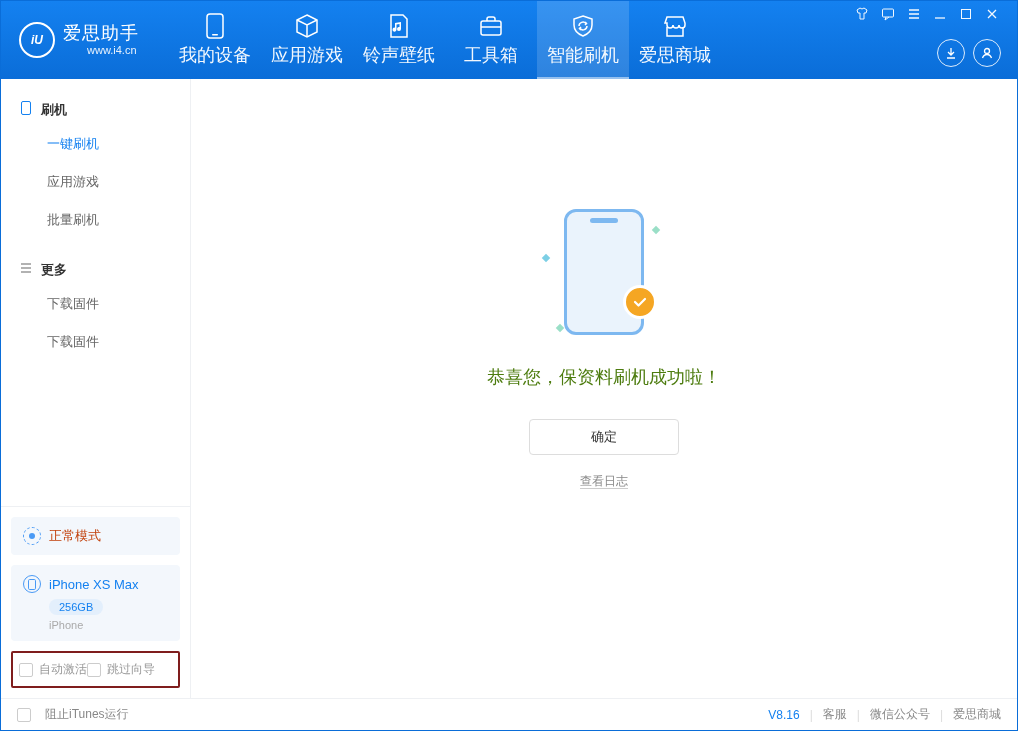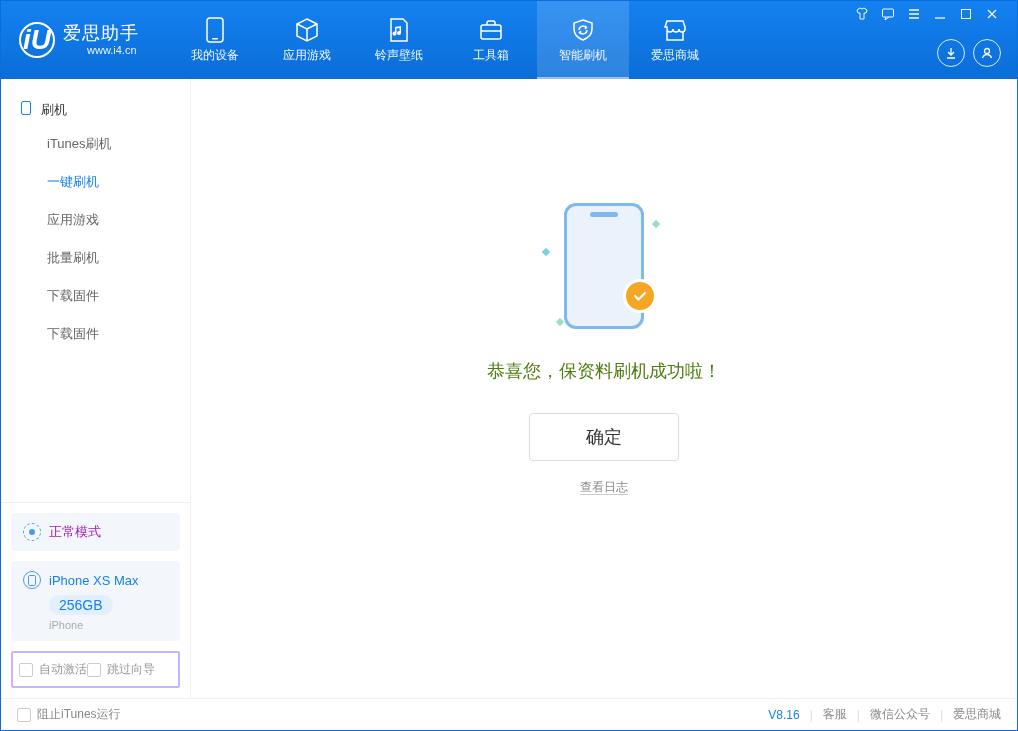--- a/index.html
+++ b/index.html
@@ -2,75 +2,75 @@
 <html><head>
 <meta charset="utf-8">
 <style>
 * { margin: 0; padding: 0; box-sizing: border-box; font-family: "Microsoft YaHei", "PingFang SC", sans-serif; }
 body { background: #fff; }
 .window { width: 1018px; height: 731px; border: 1px solid #0a6dd8; display: flex; flex-direction: column; }
 
 
 .header { height: 78px; background: linear-gradient(#1481f0, #0a6dd8); display: flex; align-items: center; color: #fff; position: relative; }
 .brand { display: flex; align-items: center; padding: 0 18px; }
-.brand-logo { width: 36px; height: 36px; border-radius: 50%; border: 2px solid #fff; display: flex; align-items: center; justify-content: center; font-weight: bold; font-size: 28px; margin-right: 8px; font-style: italic; }
+.brand-logo { width: 36px; height: 36px; border-radius: 50%; border: 2px solid #fff; display: flex; align-items: center; justify-content: center; font-weight: bold; font-size: 12px; margin-right: 8px; font-style: italic; }
 .brand-text { display: flex; flex-direction: column; line-height: 1.15; }
 .brand-title { font-size: 18px; font-weight: 500; letter-spacing: 1px; }
 .brand-sub { font-size: 11px; opacity: .9; margin-left: 24px; }
 
 .topnav { display: flex; height: 100%; margin-left: 12px; }
 .topnav-item { width: 92px; display: flex; flex-direction: column; align-items: center; justify-content: center; cursor: pointer; position: relative; }
 .topnav-item.active { background: rgba(255,255,255,.15); box-shadow: inset 0 -2px 0 rgba(255,255,255,.5); }
 .topnav-item .ti-icon { width: 26px; height: 26px; margin-bottom: 4px; display:flex; align-items:center; justify-content:center; }
-.topnav-item .ti-label { font-size: 12px; opacity: .95; }
+.topnav-item .ti-label { font-size: 18px; opacity: .95; }
 
 .header-right { position: absolute; right: 12px; top: 0; height: 100%; display: flex; flex-direction: column; align-items: flex-end; }
 .win-controls { display: flex; gap: 10px; padding: 6px 4px; font-size: 14px; opacity: .95; }
 .win-controls span { cursor: pointer; width: 16px; text-align: center; }
 .header-circles { margin-top: auto; display:flex; gap:8px; padding-bottom: 12px; padding-right: 4px; }
 .header-circles .circle-btn { width: 28px; height: 28px; border: 1.5px solid rgba(255,255,255,.85); border-radius: 50%; display:flex; align-items:center; justify-content:center; cursor:pointer; }
 
 
 .body { flex: 1; display: flex; min-height: 0; }
 .sidebar { width: 190px; border-right: 1px solid #eef0f3; display: flex; flex-direction: column; }
 .side-scroll { flex: 1; padding-top: 14px; }
-.side-group-title { display:flex; gap: 8px; font-size: 13px; color:#333; padding: 8px 18px 6px; font-weight:400; }
+.side-group-title { display:flex; gap: 8px; font-size: 13px; color:#333; padding: 8px 18px 6px; font-weight:700; }
 .side-group-title .sg-icon { width:14px; height:14px; display:flex; align-items:center; justify-content:center; color:#0a6dd8; }
 .side-item { font-size: 13px; color:#666; padding: 10px 18px 10px 46px; cursor:pointer; }
 .side-item.active { color: #1481f0; }
 
 .side-bottom { border-top: 1px solid #eef0f3; }
-.mode-box { background:#f3f7fc; margin: 10px; border-radius:4px; padding:10px 12px; display:flex; align-items:center; gap:8px; font-size:13px; color:#a21caf; }
+.mode-box { background:#f3f7fc; margin: 10px; border-radius:4px; padding:10px 12px; display:flex; align-items:center; gap:8px; font-size:13px; color:#c2410c; }
 .mode-dot { width:18px; height:18px; border-radius:50%; border:1.5px dashed #4a9af5; display:flex; align-items:center; justify-content:center; }
 .mode-dot::after { content:""; width:6px; height:6px; background:#4a9af5; border-radius:50%; }
 .device-box { background:#f3f7fc; margin:0 10px 10px; border-radius:4px; padding:10px 12px; font-size:13px; }
 .device-box .dev-top { display:flex; align-items:center; gap:8px; color:#1481f0; font-weight:500; }
 .device-box .dev-ico { width:18px; height:18px; border:1.5px solid #4a9af5; border-radius:50%; display:flex; align-items:center; justify-content:center; }
-.device-box .badge { display:inline-block; margin-top:6px; margin-left:26px; background:#e3effc; color:#1481f0; font-size:14px; border-radius:10px; padding:2px 10px; }
+.device-box .badge { display:inline-block; margin-top:6px; margin-left:26px; background:#e3effc; color:#1481f0; font-size:11px; border-radius:10px; padding:2px 10px; }
 .device-box .dev-type { margin-left:26px; margin-top:4px; color:#aaa; font-size:11px; }
 
-.highlight-box { margin: 8px 10px 10px; border: 2px solid #c4b5fd; border-radius: 2px; padding: 8px 6px; display:flex; gap:0; align-items:center; font-size:12px; color:#999; }
+.highlight-box { margin: 8px 10px 10px; border: 2px solid #7f1d1d; border-radius: 2px; padding: 8px 6px; display:flex; gap:0; align-items:center; font-size:12px; color:#999; }
 .chk { width:14px; height:14px; border:1px solid #ccc; border-radius:2px; display:inline-block; flex-shrink:0; }
 .hb-item { display:flex; align-items:center; gap:6px; }
 
 
 .main { flex:1; position:relative; display:flex; flex-direction:column; align-items:center; justify-content:center; padding-bottom: 80px; }
 .result-ill { width: 130px; height: 130px; position:relative; margin-bottom: 28px; display:flex; align-items:center; justify-content:center; }
 .phone-shape { width: 80px; height: 126px; border: 3px solid #7db8f0; border-radius: 12px; background: #eaf3fc; position:relative; }
 .phone-shape::before { content:""; position:absolute; top:6px; left:50%; transform:translateX(-50%); width:28px; height:5px; background:#7db8f0; border-radius:3px; }
 .check-badge { position:absolute; right:12px; bottom:18px; width:34px; height:34px; background:#f5a623; border-radius:50%; display:flex; align-items:center; justify-content:center; border:3px solid #fff; }
 .sparkle { position:absolute; width:6px; height:6px; background:#7ccfe5; transform:rotate(45deg); }
 .sp1 { left:4px; top:48px; } .sp2 { right:10px; top:20px; background:#9adfc7; } .sp3 { left:18px; bottom:6px; background:#9adfc7; }
 .result-text { font-size:18px; color:#4d7c0f; margin-bottom:30px; }
-.ok-btn { width:150px; height:48px; border:1px solid #ddd; border-radius:4px; background:#fff; font-size:18px; color:#333; cursor:pointer; margin-bottom:18px;text-align:center; }
+.ok-btn { width:150px; height:36px; border:1px solid #ddd; border-radius:4px; background:#fff; font-size:13px; color:#333; cursor:pointer; margin-bottom:18px;text-align:center; }
 .log-link { font-size:12px; color:#888; cursor:pointer; text-decoration: underline; text-underline-offset: 3px; text-decoration-color: #ccc; }
 
 
 .statusbar { height:32px; border-top:1px solid #eef0f3; display:flex; align-items:center; padding:0 16px; font-size:12px; color:#888; }
-.statusbar .sb-left { display:flex; align-items:center; gap:6px; }
+.statusbar .sb-left { display:flex; align-items:center; gap:14px; }
 .statusbar .sb-right { margin-left:auto; display:flex; align-items:center; gap:10px; }
 .statusbar .sb-version { color:#1481f0; }
 .sb-sep { color:#ddd; }
 .sb-link { cursor:pointer; }
 
 svg { display:block; }
 </style>
 </head>
 <body>
 
@@ -197,25 +197,32 @@
     <div class="sidebar">
       <div class="side-scroll">
         <div class="side-group-title">
           <span class="sg-icon">
               <svg width="12" height="14" viewBox="0 0 12 14">
                 <rect x="1.5" y=".5" width="9" height="13" rx="1.5" fill="none" stroke="#1481f0"></rect>
               </svg>
             </span>
           <span>刷机</span>
         </div>
-        <div class="side-item">iTunes刷机</div>
         <div class="side-item active">一键刷机</div>
         <div class="side-item">应用游戏</div>
         <div class="side-item">批量刷机</div>
 
+        <div class="side-group-title" style="margin-top:14px">
+          <span class="sg-icon">
+              <svg width="12" height="12" viewBox="0 0 12 12">
+                <path d="M1 2h10M1 6h10M1 10h10" stroke="#999" stroke-width="1.3"></path>
+              </svg>
+            </span>
+          <span>更多</span>
+        </div>
         <div class="side-item">下载固件</div>
         <div class="side-item">下载固件</div>
       </div>
 
       <div class="side-bottom">
         <div class="mode-box">
           <span class="mode-dot"></span>
           <span>正常模式</span>
         </div>
         <div class="device-box">

